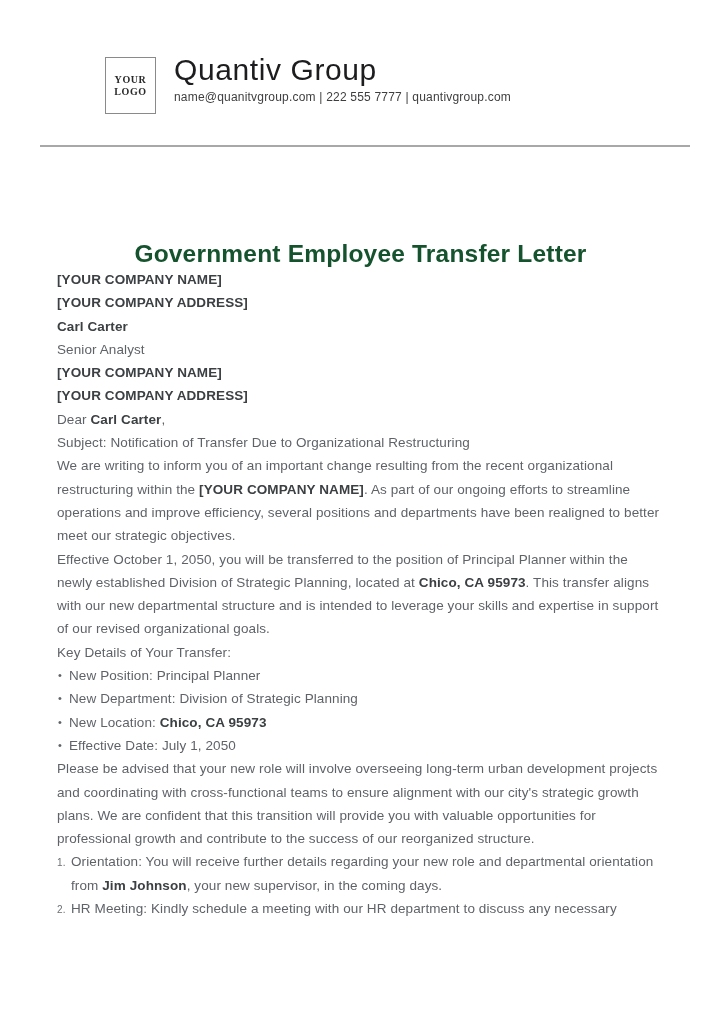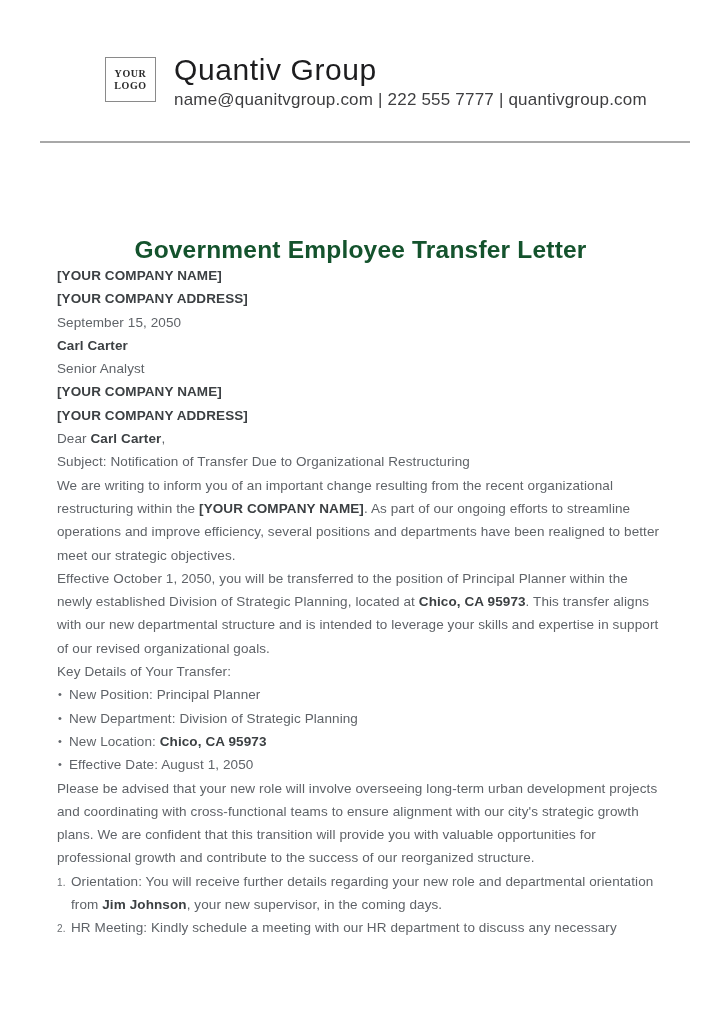--- a/index.html
+++ b/index.html
@@ -13,21 +13,21 @@
 
   
   .header {
     display: flex;
     align-items: flex-start;
     gap: 18px;
     padding: 57px 0 0 105px;
   }
   .logo-box {
     width: 51px;
-    height: 45px;
+    height: 57px;
     border: 1px solid #8a8a8a;
     display: flex;
     flex-direction: column;
     justify-content: center;
     align-items: center;
     font-family: "Liberation Serif", "DejaVu Serif", serif;
     font-weight: bold;
     font-size: 10px;
     line-height: 1.15;
     letter-spacing: 0.6px;
@@ -36,21 +36,21 @@
   }
   .company-name {
     font-size: 30px;
     font-weight: 400;
     letter-spacing: 0.6px;
     color: #1d1d1f;
     line-height: 34px;
     margin-top: -4px;
   }
   .contact-line {
-    font-size: 17px;
+    font-size: 12px;
     letter-spacing: 0.2px;
     color: #3e3e40;
     margin-top: 3px;
   }
 
   .divider {
     height: 2px;
     background: #a8a8a8;
     margin: 31px 30px 0 40px;
   }
@@ -120,42 +120,41 @@
   </div>
 </div>
 
 <div class="divider"></div>
 
 <div class="letter">
   <div class="title">Government Employee Transfer Letter</div>
 
   <p class="bold-line mt17">[YOUR COMPANY NAME]</p>
   <p class="bold-line mt3">[YOUR COMPANY ADDRESS]</p>
-  <p class="mt3">September 15, 2050</p>
 
   <p class="bold-line mt29">Carl Carter</p>
   <p>Senior Analyst</p>
   <p class="bold-line">[YOUR COMPANY NAME]</p>
   <p class="bold-line mt4">[YOUR COMPANY ADDRESS]</p>
 
   <p><span>Dear </span><span class="b">Carl Carter</span><span>,</span></p>
 
   <p>Subject: Notification of Transfer Due to Organizational Restructuring</p>
 
   <p><span>We are writing to inform you of an important change resulting from the recent organizational restructuring within the </span><span class="b">[YOUR COMPANY NAME]</span><span>. As part of our ongoing efforts to streamline operations and improve efficiency, several positions and departments have been realigned to better meet our strategic objectives.</span></p>
 
   <p><span>Effective October 1, 2050, you will be transferred to the position of Principal Planner within the newly established Division of Strategic Planning, located at </span><span class="b">Chico, CA 95973</span><span>. This transfer aligns with our new departmental structure and is intended to leverage your skills and expertise in support of our revised organizational goals.</span></p>
 
   <p>Key Details of Your Transfer:</p>
 
   <ul class="bullet-list">
     <li class="bullet-item"><span class="dot">•</span><span>New Position: Principal Planner</span></li>
     <li class="bullet-item"><span class="dot">•</span><span>New Department: Division of Strategic Planning</span></li>
     <li class="bullet-item"><span class="dot">•</span><span>New Location: </span><span class="b">Chico, CA 95973</span></li>
-    <li class="bullet-item"><span class="dot">•</span><span>Effective Date: August 1, 2050</span></li>
+    <li class="bullet-item"><span class="dot">•</span><span>Effective Date: July 1, 2050</span></li>
   </ul>
 
   <p>Please be advised that your new role will involve overseeing long-term urban development projects and coordinating with cross-functional teams to ensure alignment with our city's strategic growth plans. We are confident that this transition will provide you with valuable opportunities for professional growth and contribute to the success of our reorganized structure.</p>
 
 
   <ol class="step-list">
     <li><span>Orientation: You will receive further details regarding your new role and departmental orientation from </span><span class="b">Jim Johnson</span><span>, your new supervisor, in the coming days.</span></li>
     <li><span>HR Meeting: Kindly schedule a meeting with our HR department to discuss any necessary</span></li>
   </ol>
 </div>

